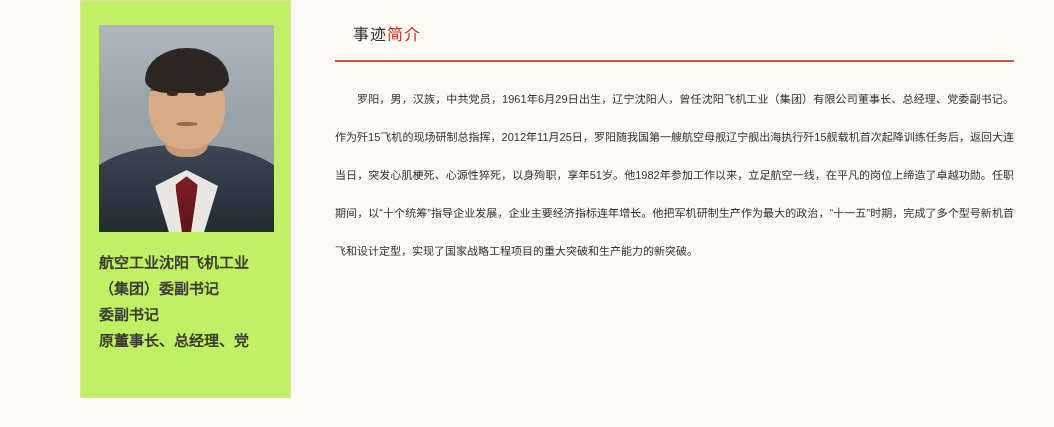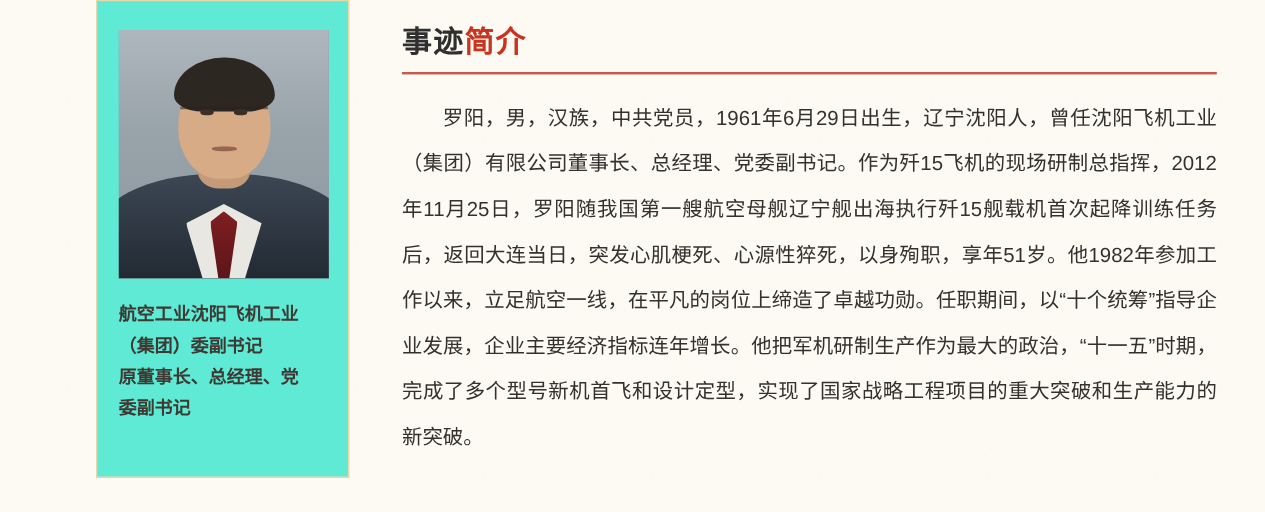--- a/index.html
+++ b/index.html
@@ -33,21 +33,21 @@
     padding: 0;
     height: 427px;
     box-sizing: border-box;
   }
 
   
   .profile-card {
     width: 211px;
     margin-left: 80px;
     margin-top: 0;
-    background: #5eead4;
+    background: #bef264;
     border: 1px solid #e7d9ab;
     box-sizing: border-box;
     padding: 24px 18px 22px 18px;
     height: 398px;
     position: relative;
   }
   .portrait-frame {
     width: 175px;
     height: 207px;
     margin: 0 auto;
@@ -163,36 +163,37 @@
   .profile-caption .line { white-space: nowrap; }
 
   
   .article {
     margin-left: 44px;
     margin-right: 40px;
     flex: 1;
     padding-top: 18px;
   }
   .section-heading {
-    font-size: 25px;
-    font-weight: 700;
+    font-size: 16px;
+    font-weight: 400;
     line-height: 34px;
     padding-bottom: 8px;
     letter-spacing: 1px;
+    margin-left: 18px;
   }
   .section-heading .h-dark { color: #2f2f2f; }
   .section-heading .h-accent { color: #c7341f; }
   .heading-rule {
     height: 2px;
     background: #c0392b;
     opacity: .85;
     margin-bottom: 18px;
   }
   .body-text {
-    font-size: 17px;
+    font-size: 11px;
     line-height: 38px;
     color: #33312e;
     text-align: justify;
     text-justify: inter-ideograph;
     text-indent: 2em;
     font-family: "Liberation Sans", "DejaVu Sans", sans-serif;
   }
 </style>
 </head>
 <body>
@@ -212,22 +213,22 @@
         <div class="hair"></div>
         <div class="glasses"></div>
         <div class="eye-l"></div>
         <div class="eye-r"></div>
         <div class="mouth"></div>
       </div>
     </div>
     <div class="profile-caption">
       <div class="line">航空工业沈阳飞机工业</div>
       <div class="line">（集团）委副书记</div>
+      <div class="line">委副书记</div>
       <div class="line">原董事长、总经理、党</div>
-      <div class="line">委副书记</div>
     </div>
   </div>
 
   <div class="article">
     <div class="section-heading">
       <span class="h-dark">事迹</span><span class="h-accent">简介</span>
     </div>
     <div class="heading-rule"></div>
     <p class="body-text">罗阳，男，汉族，中共党员，1961年6月29日出生，辽宁沈阳人，曾任沈阳飞机工业（集团）有限公司董事长、总经理、党委副书记。作为歼15飞机的现场研制总指挥，2012年11月25日，罗阳随我国第一艘航空母舰辽宁舰出海执行歼15舰载机首次起降训练任务后，返回大连当日，突发心肌梗死、心源性猝死，以身殉职，享年51岁。他1982年参加工作以来，立足航空一线，在平凡的岗位上缔造了卓越功勋。任职期间，以“十个统筹”指导企业发展，企业主要经济指标连年增长。他把军机研制生产作为最大的政治，“十一五”时期，完成了多个型号新机首飞和设计定型，实现了国家战略工程项目的重大突破和生产能力的新突破。</p>
   </div>

